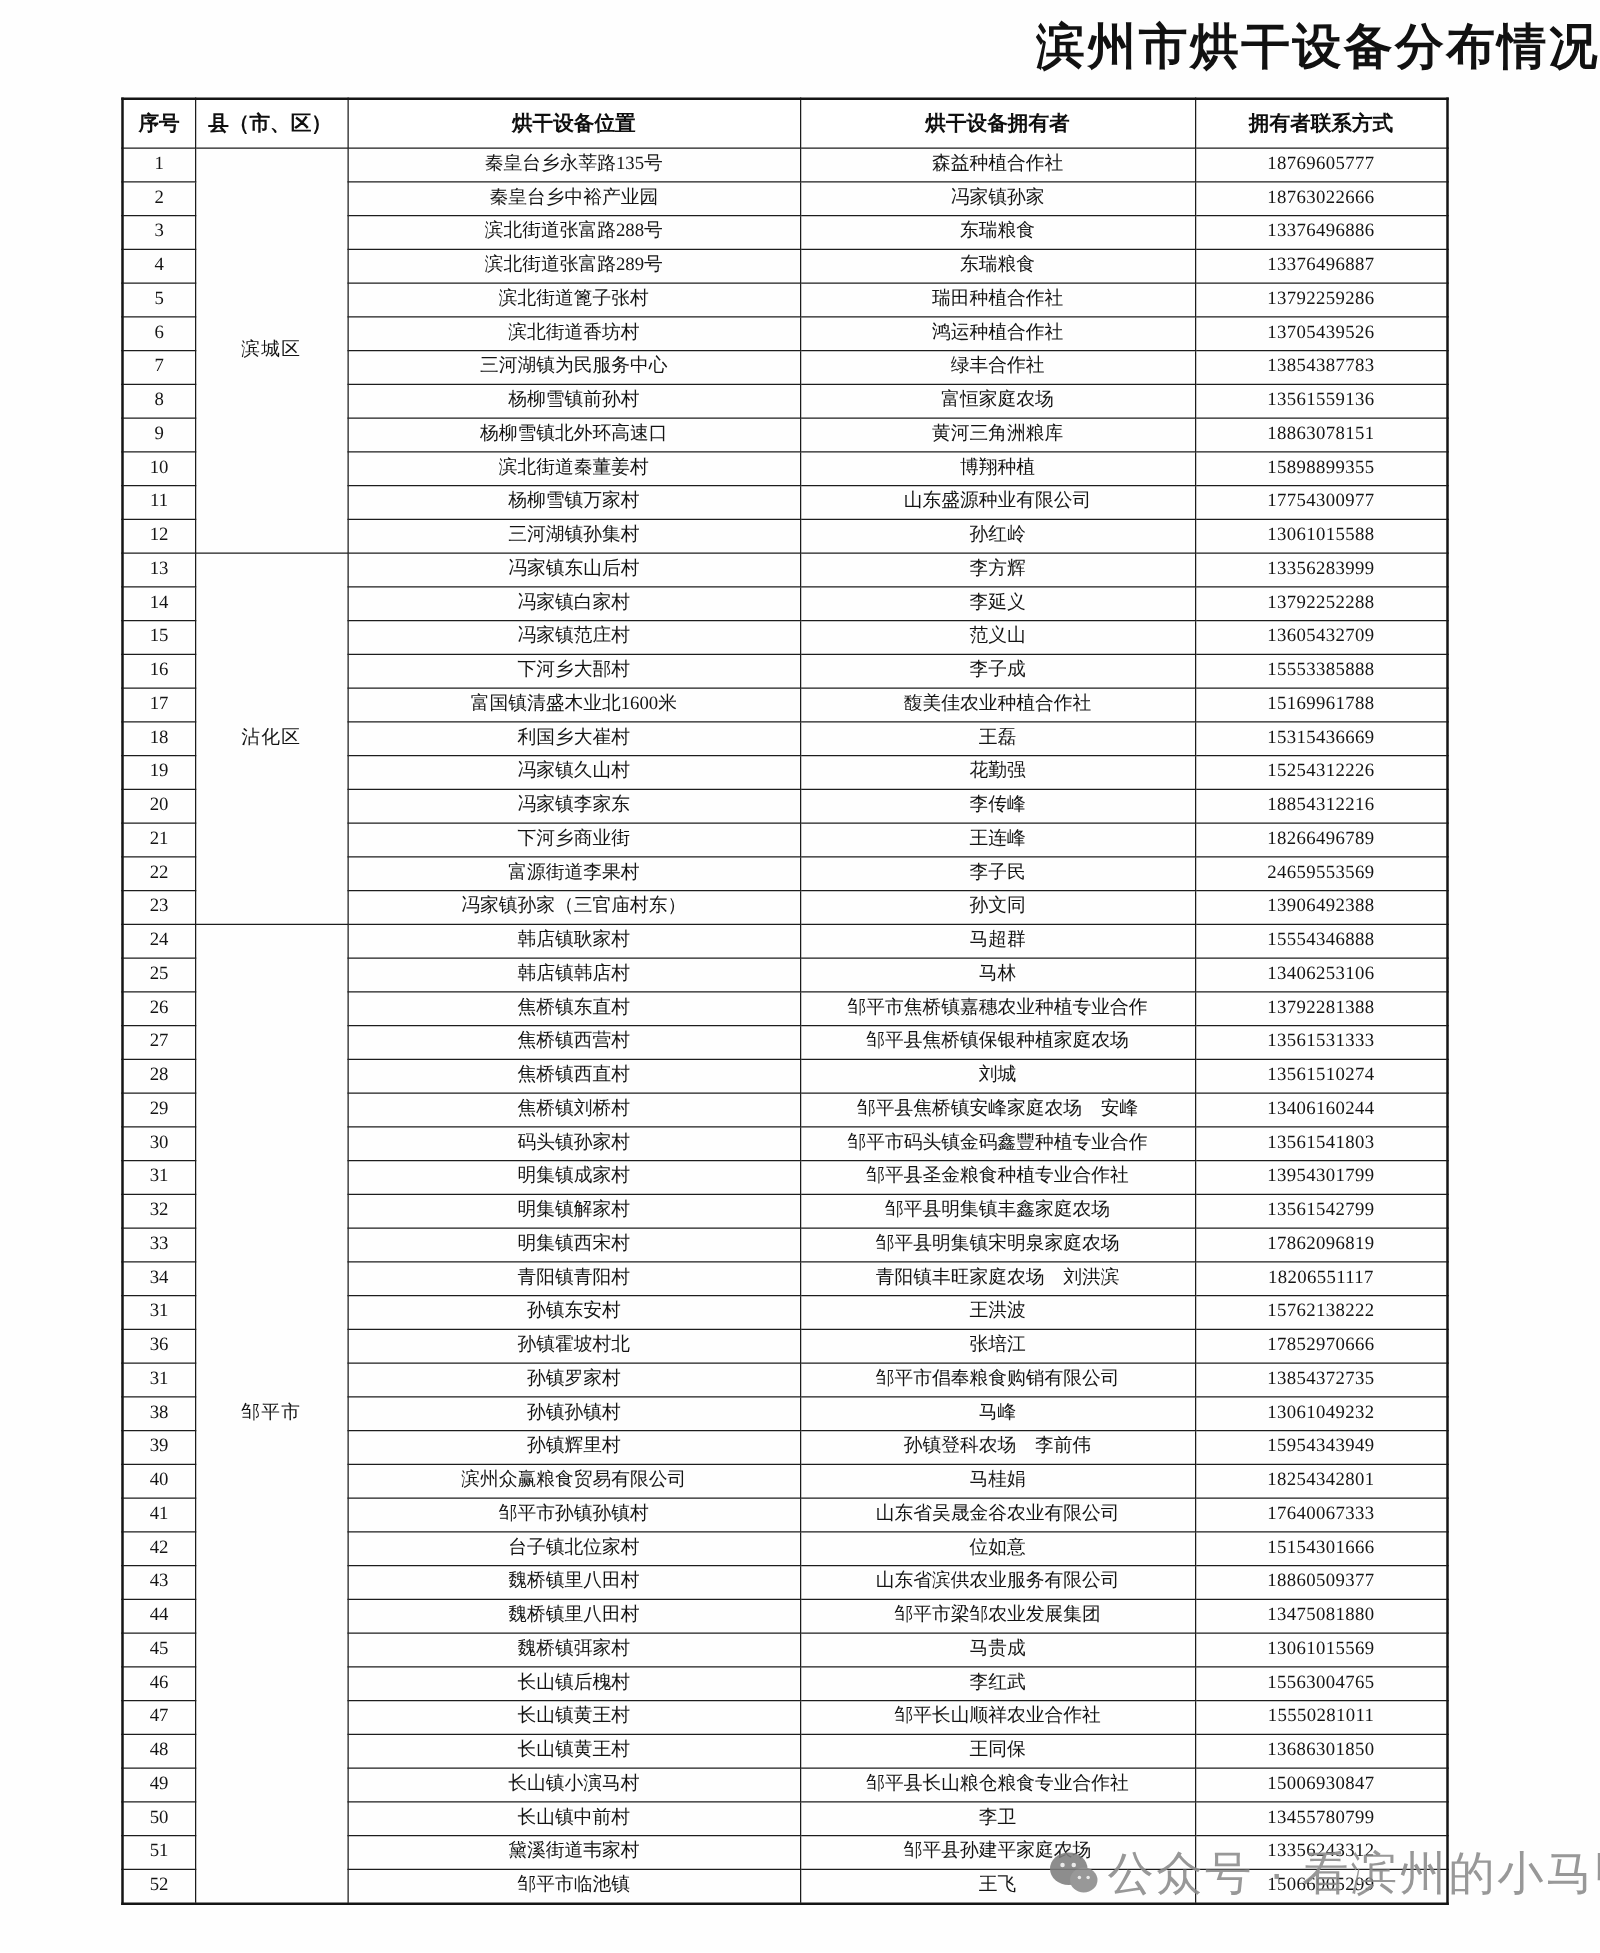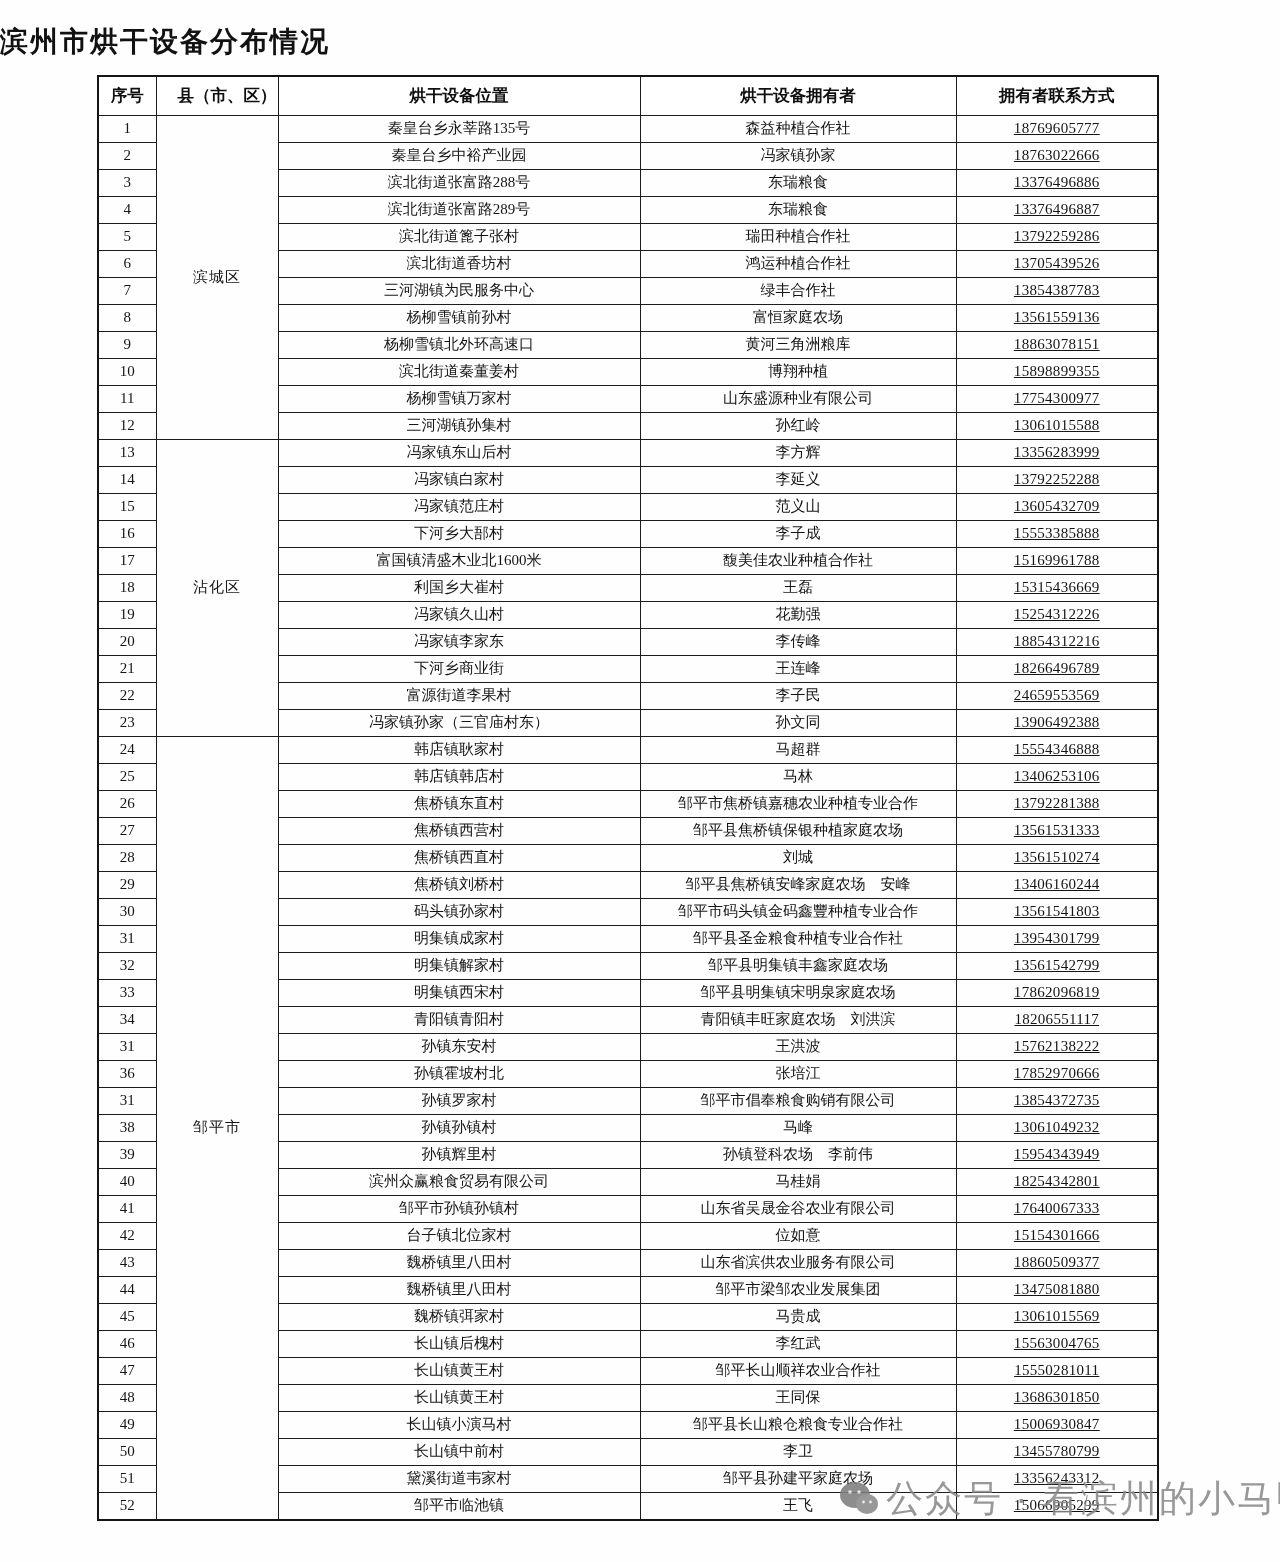--- a/index.html
+++ b/index.html
@@ -6,27 +6,27 @@
   body{
     width:1280px;height:1562px;
     background:#ffffff;
     font-family:"Liberation Serif", serif;
     color:#141414;
     position:relative;
     overflow:hidden;
   }
   .page{position:relative;width:1280px;height:1562px;background:#fefefe;}
   .doc-title{
-    text-align:left;
+    text-align:right;
     font-family:"Liberation Serif", serif;
     font-weight:bold;
-    font-size:28px;
+    font-size:39px;
     letter-spacing:2px;
     color:#111;
-    padding-top:23px;
+    padding-top:10px;
     margin:0 0 14px 0;
   }
   table.equip{
     border-collapse:collapse;
     table-layout:fixed;
     margin-left:97px;
     width:1060px;
   }
   table.equip th, table.equip td{
     border:1.6px solid #1c1c1c;
@@ -38,21 +38,21 @@
   }
   table.equip{border:2.4px solid #151515;}
   table.equip th{
     height:38px;
     font-family:"Liberation Sans", sans-serif;
     font-weight:bold;
     font-size:16.5px;
     color:#0f0f0f;
     background:#fff;
   }
-  table.equip th.h-county{ text-align:left; padding-left:21px;}
+  table.equip th.h-county{ text-align:left; padding-left:10px;}
   table.equip td{
     height:26px;
     font-size:15px;
     line-height:1.05;
   }
   td.c-no{
     font-family:"Liberation Serif", serif;
     font-size:16px;
   }
   td.c-district{
@@ -60,21 +60,20 @@
     letter-spacing:1px;
   }
   td.c-loc, td.c-owner{
     font-family:"Liberation Serif", serif;
     font-size:15px;
   }
   td.c-phone{
     font-family:"Liberation Serif", serif;
     font-size:16.5px;
     letter-spacing:0.3px;
-    text-decoration:underline;
   }
   .watermark{
     position:absolute;
     left:838px;
     top:1474px;
     display:flex;
     align-items:center;
     gap:6px;
     color:#8b8b8b;
     opacity:0.88;

